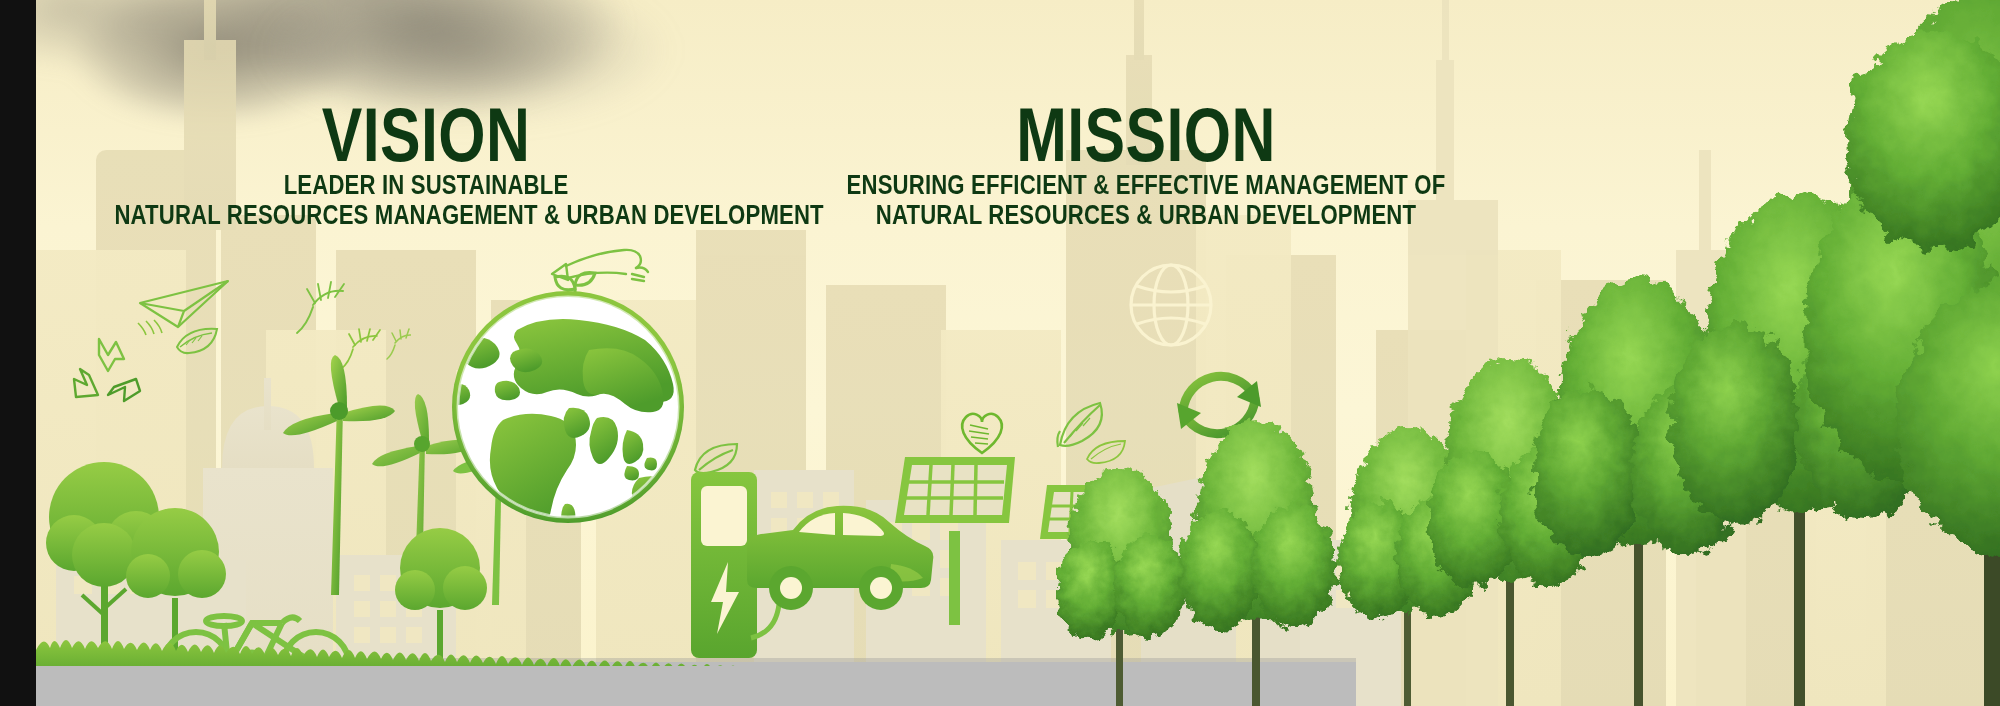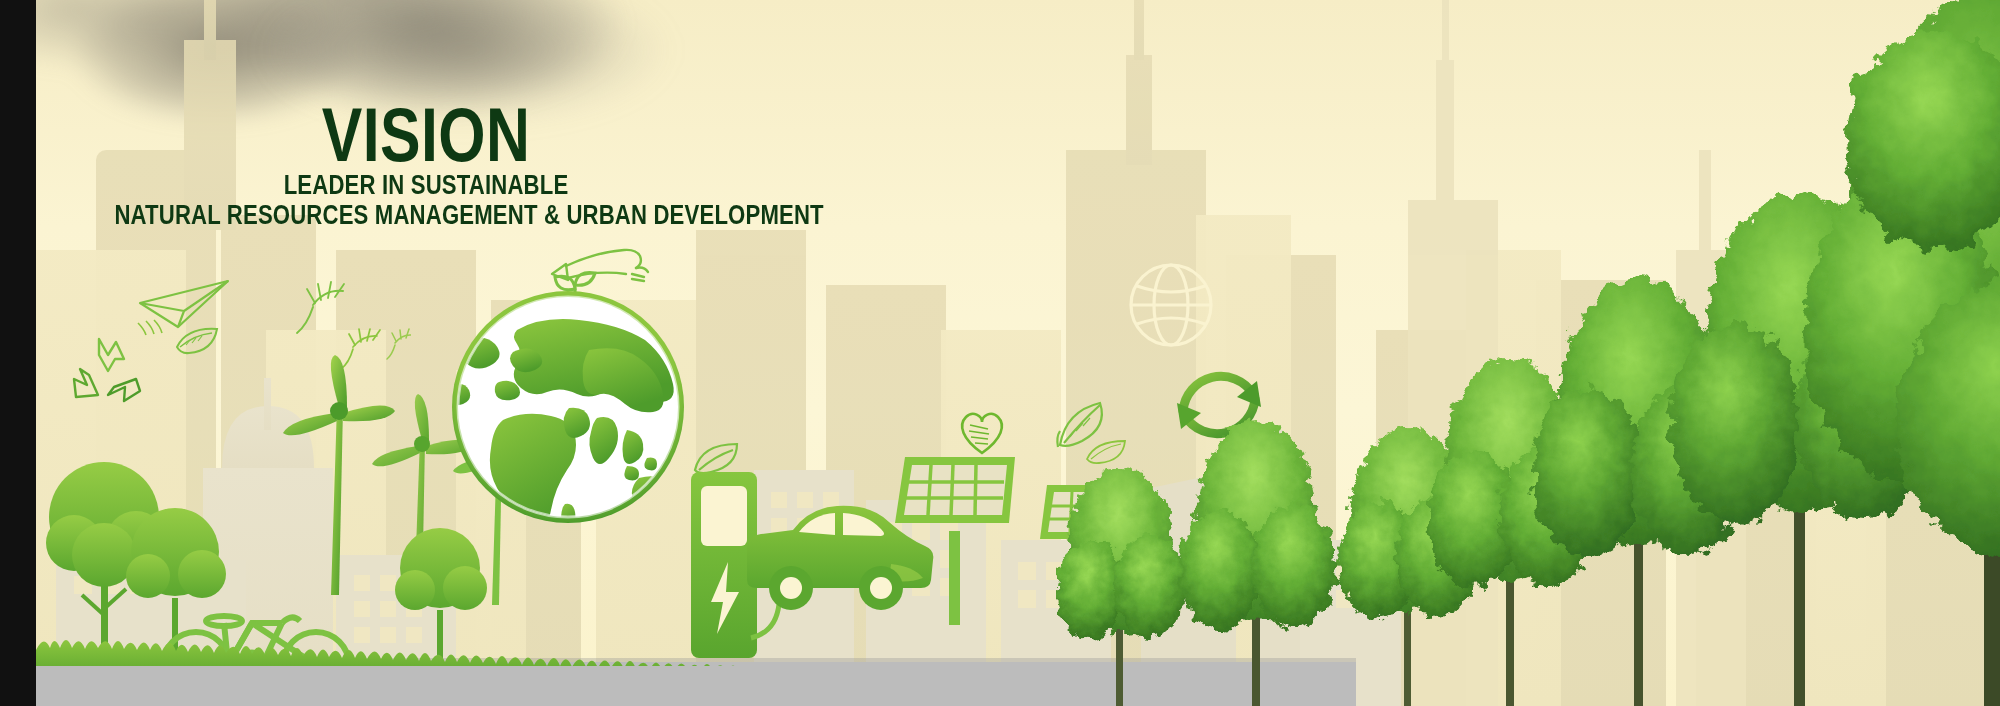--- a/index.html
+++ b/index.html
@@ -243,20 +243,25 @@
       <rect x="1640" y="250" width="70" height="456"></rect>
       <rect x="1663" y="150" width="12" height="110"></rect>
     </g>
   </svg>
 
   <div class="headings">
     <div class="block" id="vision-block">
       <div class="big">VISION</div>
       <div class="sub">LEADER IN SUSTAINABLE</div>
       <div class="sub">NATURAL RESOURCES MANAGEMENT &amp; URBAN DEVELOPMENT</div>
+    </div>
+    <div class="block" id="mission-block">
+      <div class="big">MISSION</div>
+      <div class="sub">ENSURING EFFICIENT &amp; EFFECTIVE MANAGEMENT OF</div>
+      <div class="sub">NATURAL RESOURCES &amp; URBAN DEVELOPMENT</div>
     </div>
   </div>
 
   <svg class="abs" style="left:100px; top:275px;" width="110" height="70" viewBox="0 0 110 70">
     <g fill="none" stroke="#7DC242" stroke-width="2.2" stroke-linejoin="round">
       <path d="M4 28 L92 6 L42 52 Z"></path>
       <path d="M4 28 L48 36 L42 52"></path>
       <path d="M48 36 L92 6"></path>
     </g>
     <g fill="none" stroke="#8CC63E" stroke-width="1.6">

